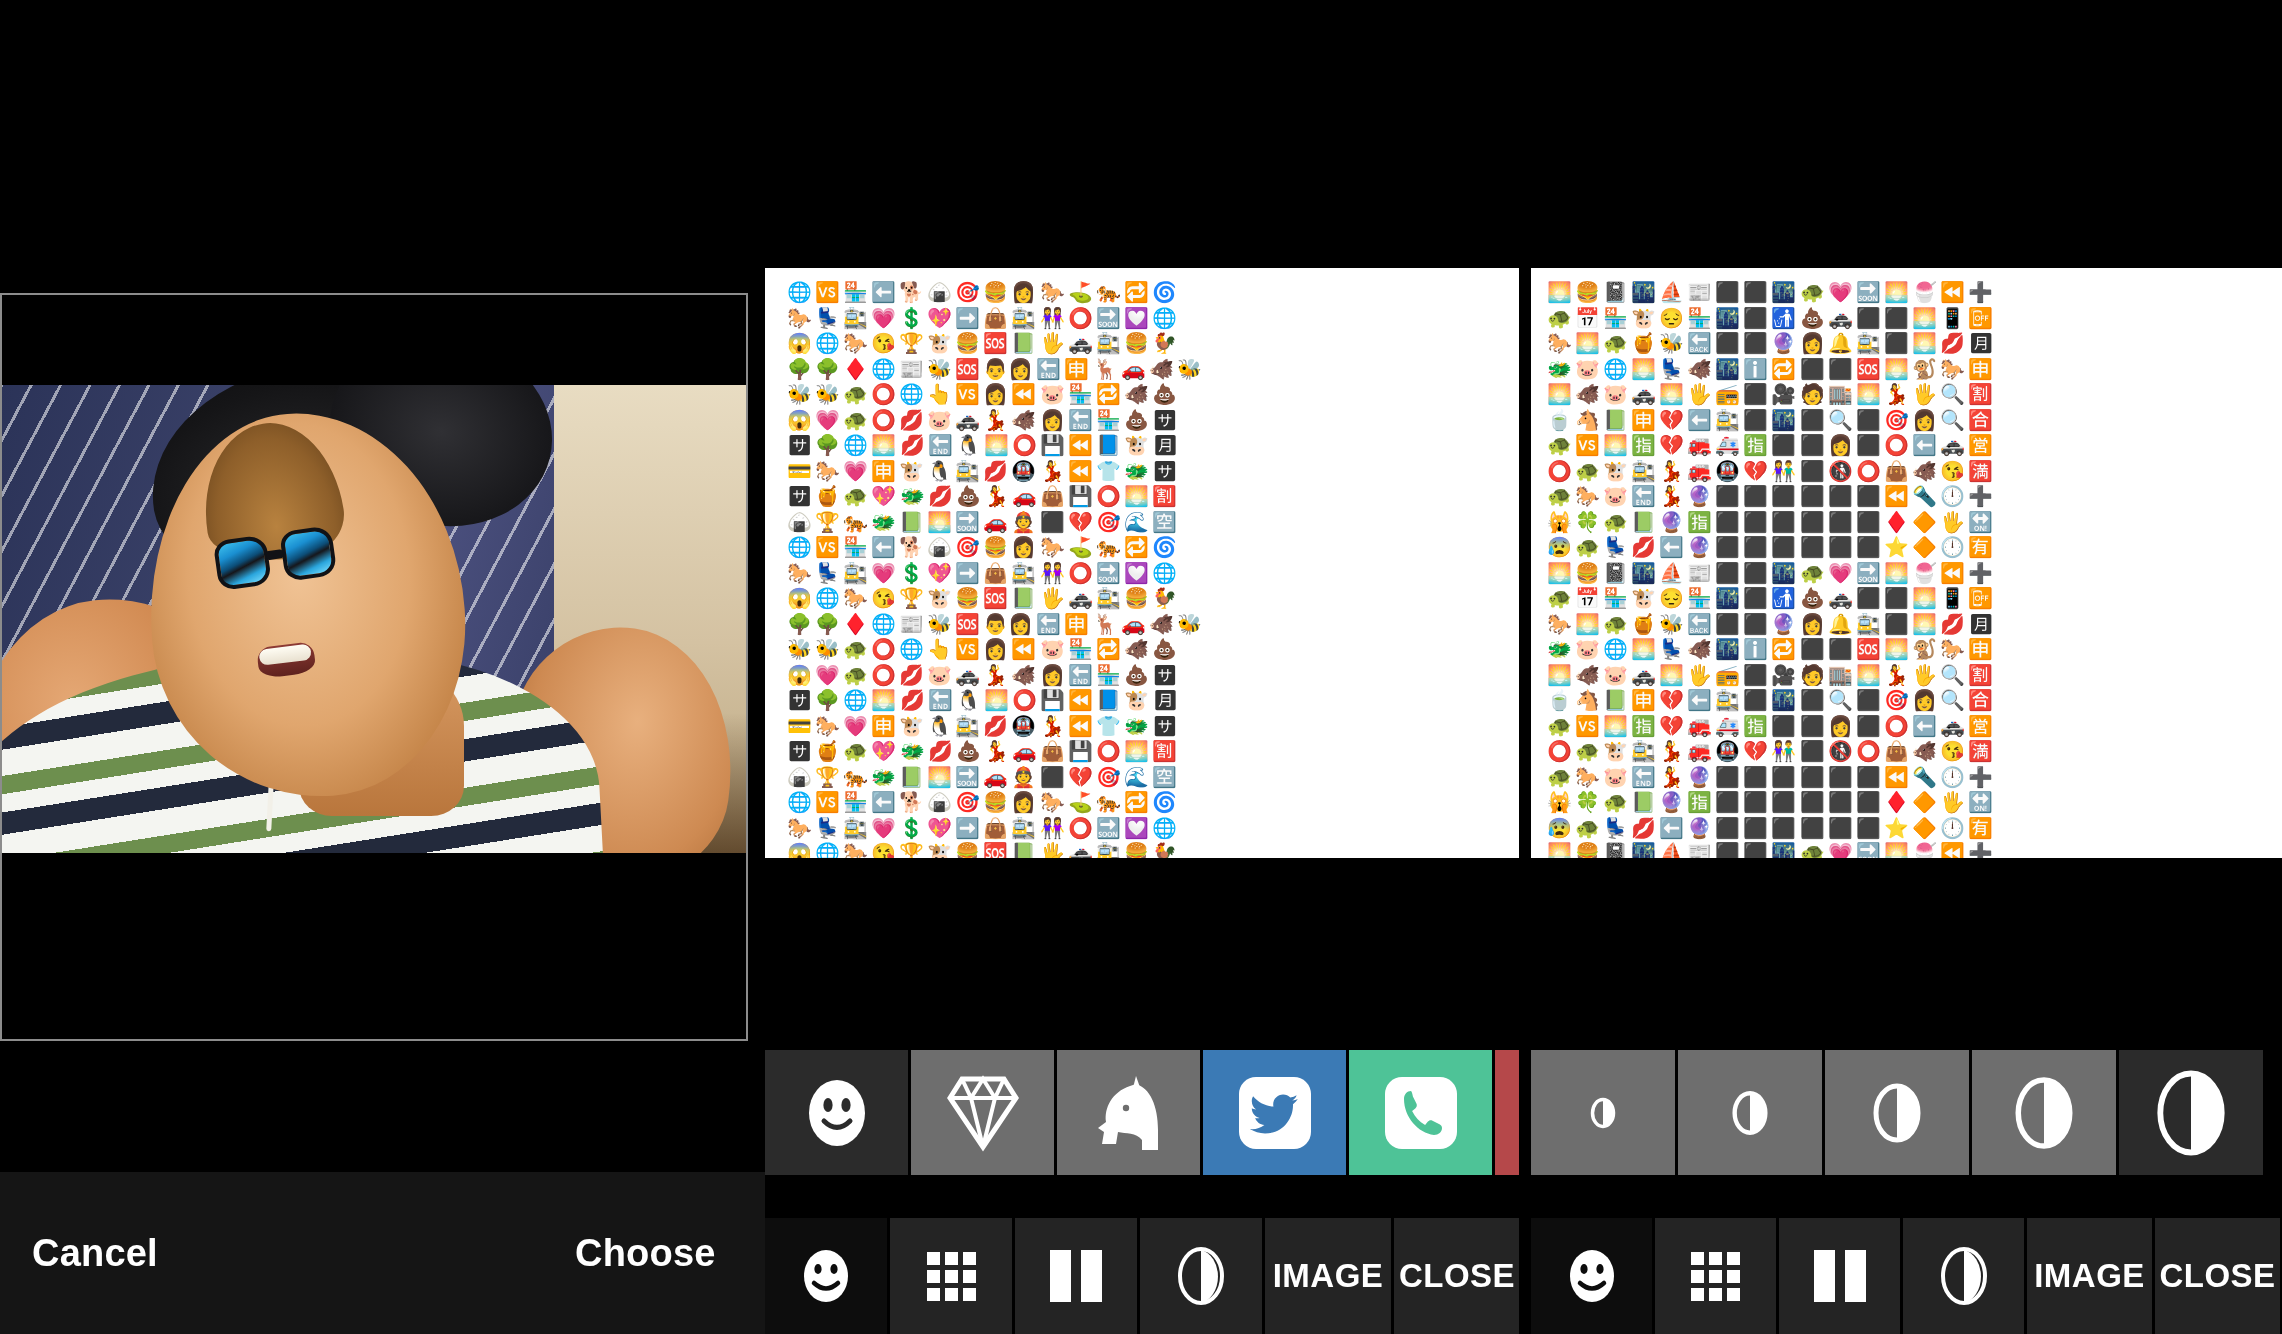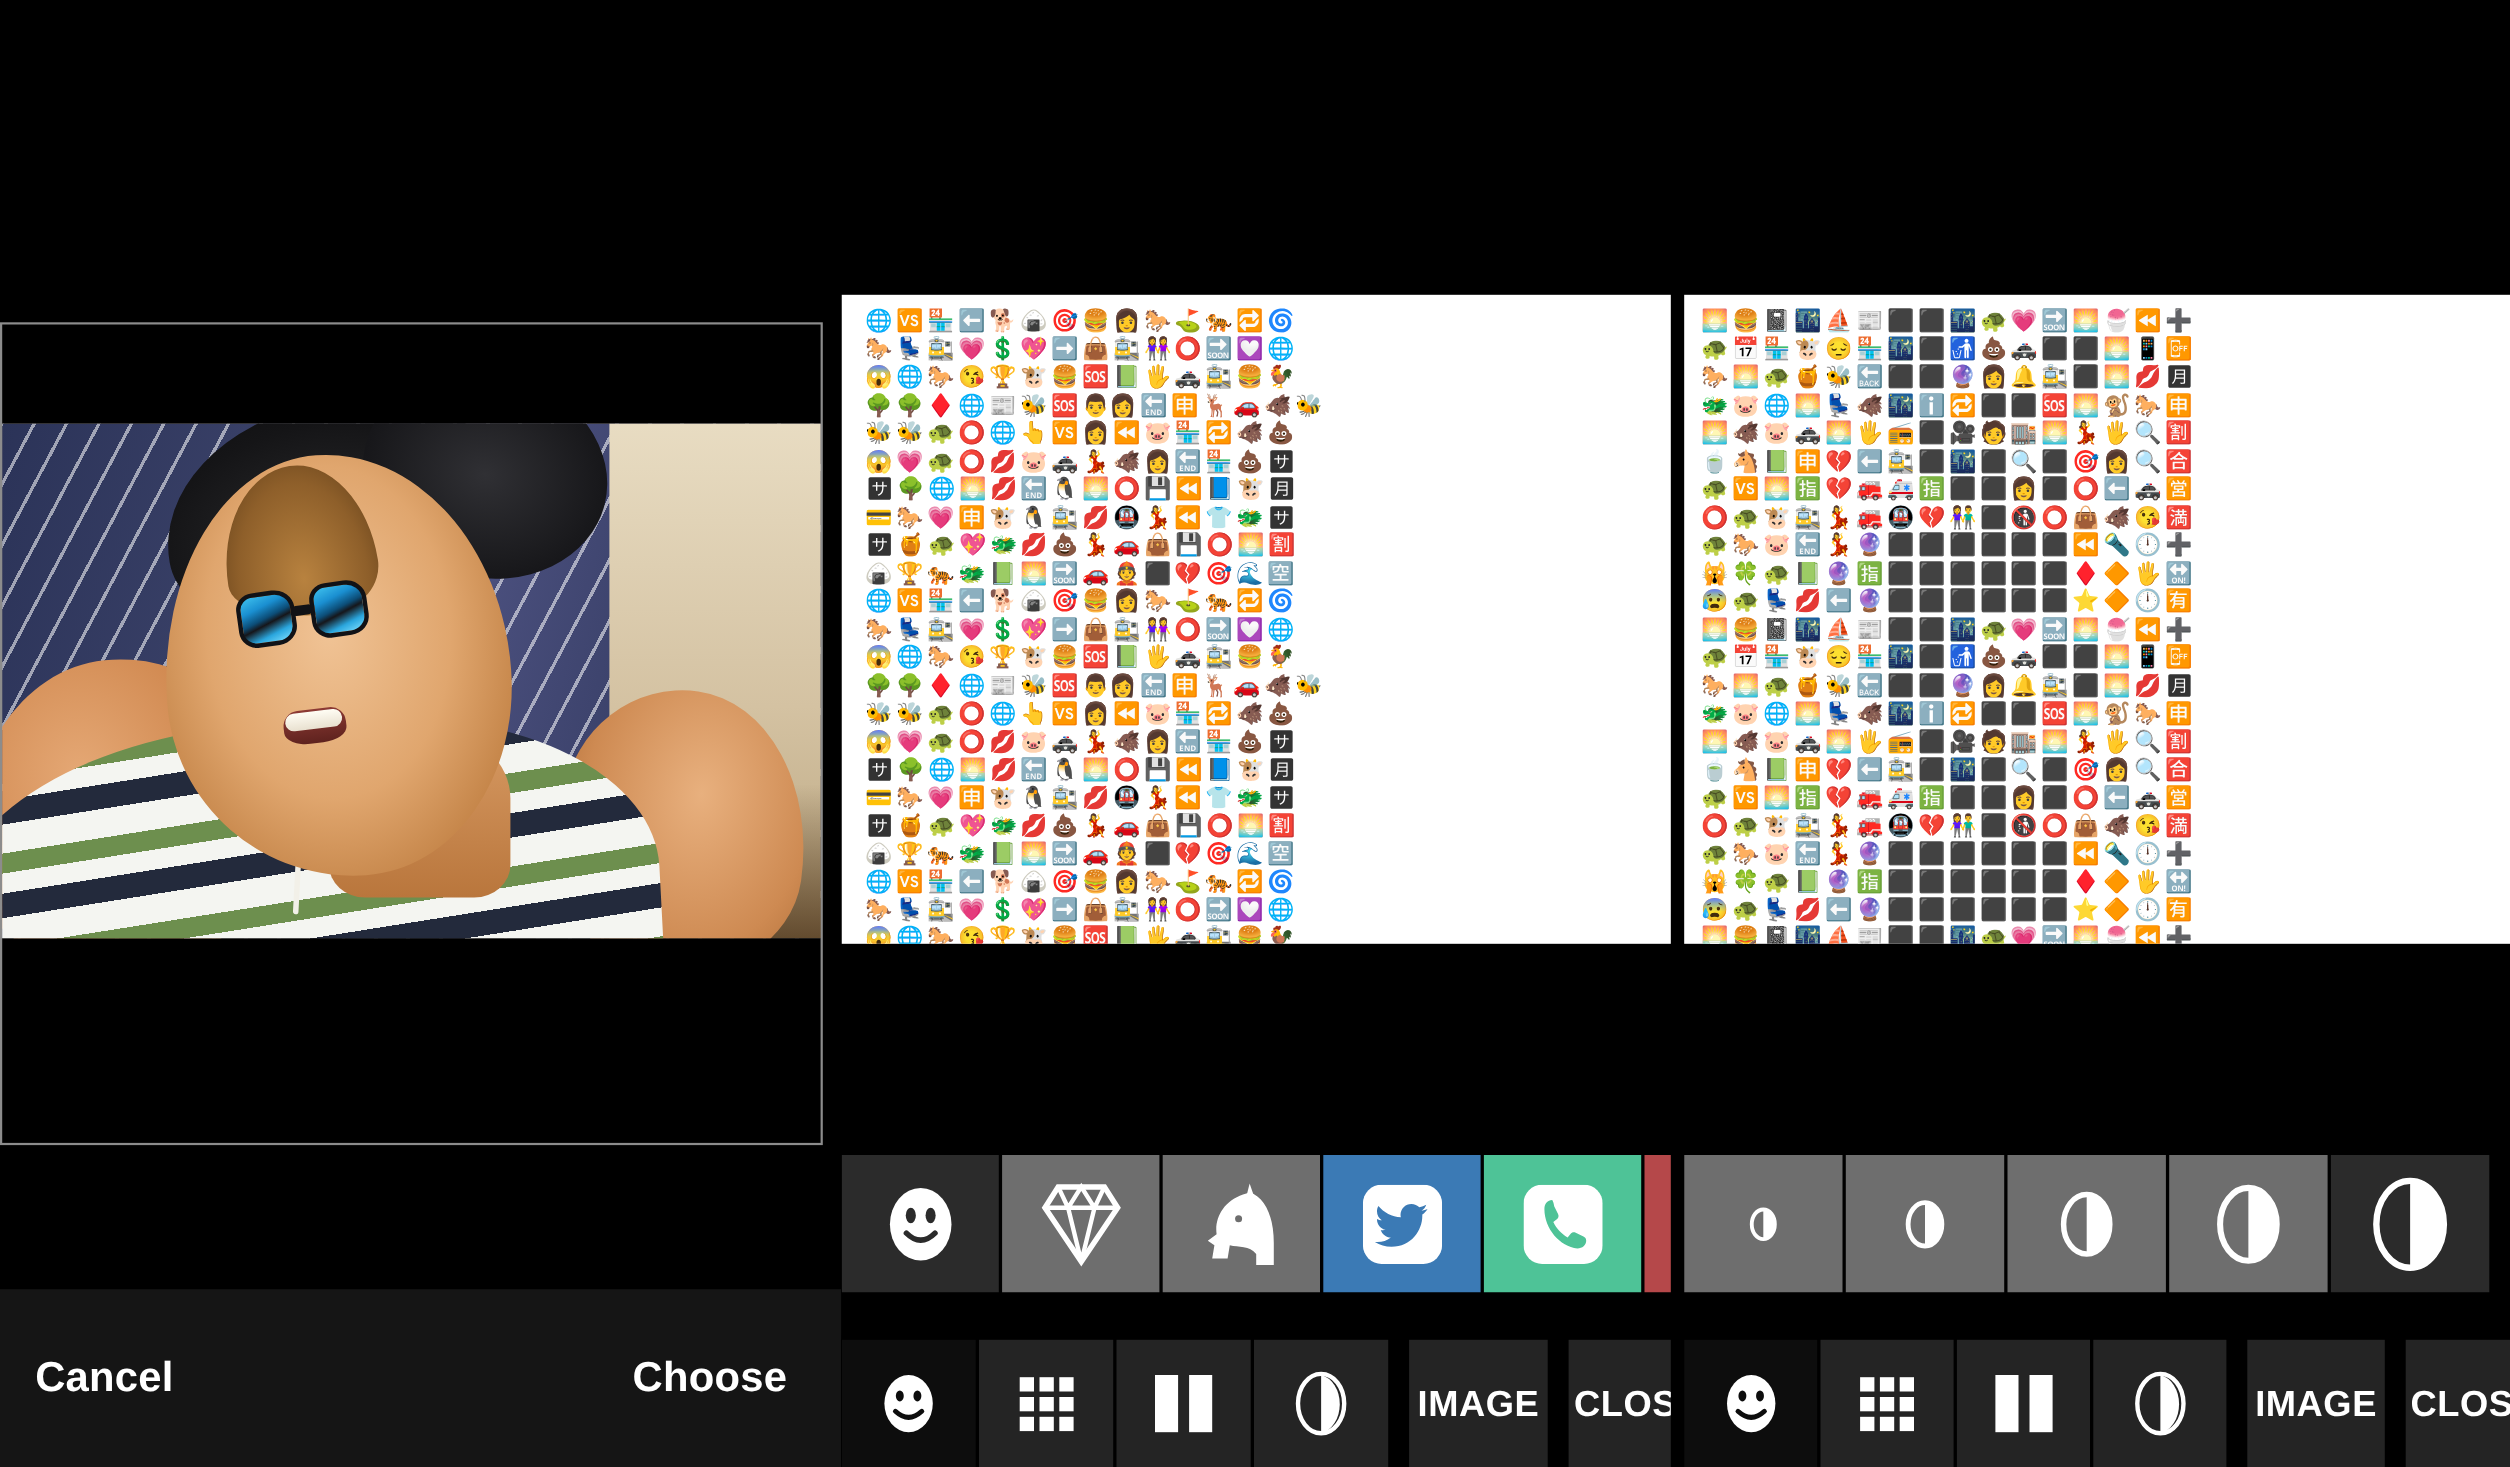--- a/index.html
+++ b/index.html
@@ -106,21 +106,21 @@
   .panel-right .cat-tab { width:144px; }
 
   
   .toolbar { position:absolute; left:0; bottom:0; width:100%; height:120px;
              display:flex; gap:3px; background:#000; padding-top:4px; overflow:hidden; }
   .tb-btn { flex:0 0 auto; height:116px; background:#242424; display:flex;
             align-items:center; justify-content:center; cursor:pointer;
             color:#fff; font-size:33px; font-weight:700; letter-spacing:.5px; }
   .tb-btn.sel { background:#0d0d0d; }
   .tb-icon { width:122px; }
-  .tb-text { width:126px;margin-left:16px; }
+  .tb-text { width:126px; }
   .panel-right .tb-icon { width:121px; }
   .panel-right .tb-text { width:125px; }
 
   .grid3 { display:grid; grid-template-columns:repeat(3,13px);
            grid-template-rows:repeat(3,13px); gap:5px; }
   .grid3 i { background:#fff; display:block; }
   .bars { display:flex; gap:10px; }
   .bars i { display:block; width:21px; height:52px; background:#fff; }
 </style>
 </head>

